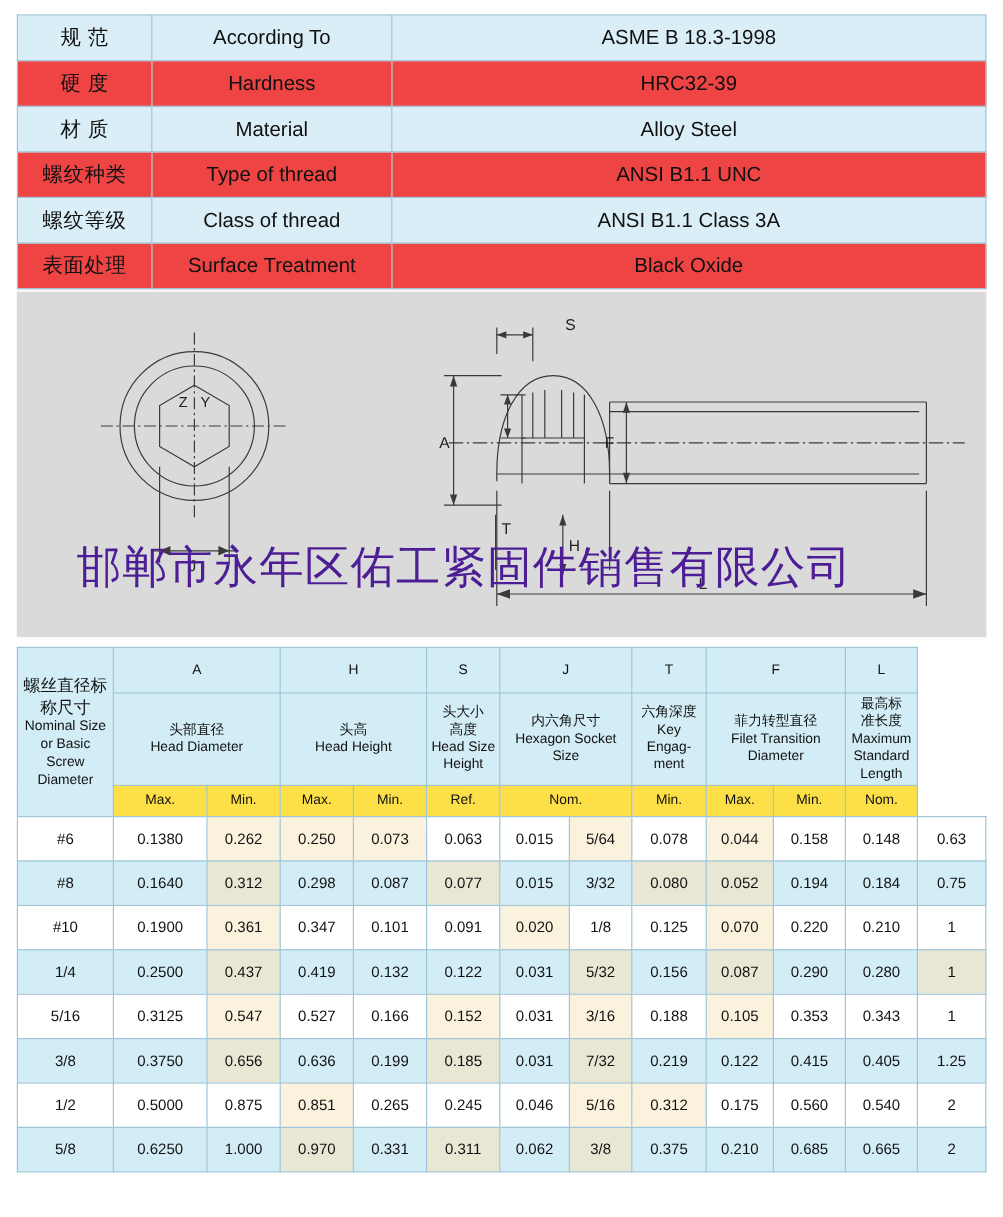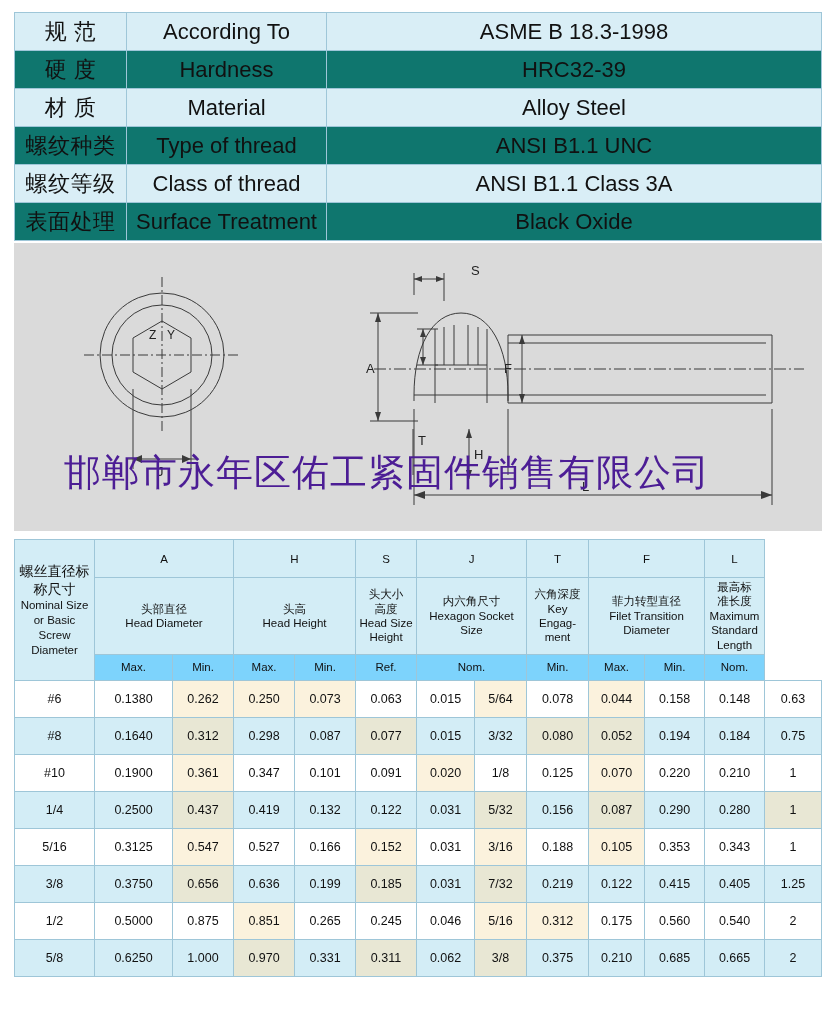--- a/index.html
+++ b/index.html
@@ -26,21 +26,21 @@
   
   table.spec {
     border-collapse: collapse;
     width: 808px;
     table-layout: fixed;
     margin: 0;
   }
   table.spec td {
     border: 1px solid #9ec6d8;
     height: 38px;
-    font-size: 22px;
+    font-size: 17px;
     padding: 0 6px;
     box-sizing: border-box;
   }
   td.spec-cn {
     width: 112px;
     text-align: center;
     font-size: 16.5px;
     letter-spacing: 0.5px;
   }
   td.spec-en {
@@ -50,21 +50,21 @@
     font-size: 17px;
   }
   td.spec-val {
     text-align: center;
     font-size: 17px;
   }
   tr.shaded td {
     background: #d9eef6;
   }
   tr.plain td {
-    background: #0f766e;
+    background: #ef4444;
   }
   .cn-sp3 { letter-spacing: 14px; padding-left: 14px; }
 
   
   .diagram {
     position: relative;
     width: 808px;
     height: 288px;
     background: #dadada;
     margin-top: 2px;
@@ -129,21 +129,21 @@
     background: #d3edf6;
     height: 64px;
     font-size: 11px;
     line-height: 1.25;
   }
   .hdr-name .cn {
     font-size: 11.5px;
     display: block;
   }
   .hdr-sub {
-    background: #7dd3fc;
+    background: #fde047;
     height: 26px;
     font-size: 12px;
   }
   .hdr-nominal {
     background: #d3edf6;
     font-size: 10.5px;
     line-height: 1.3;
   }
   .hdr-nominal .cn { font-size: 14px; display: block; }
 

